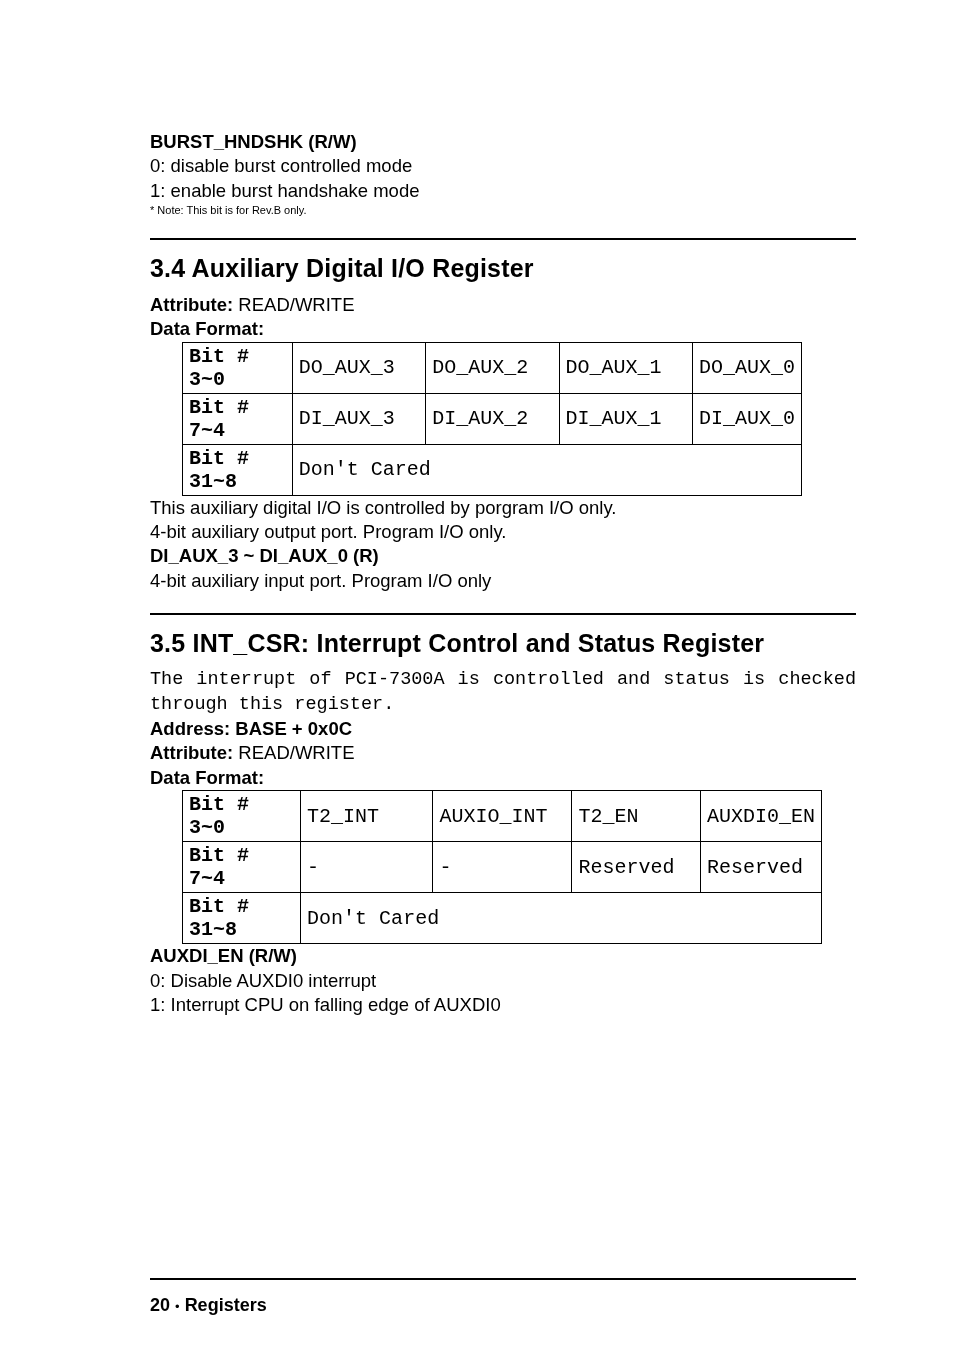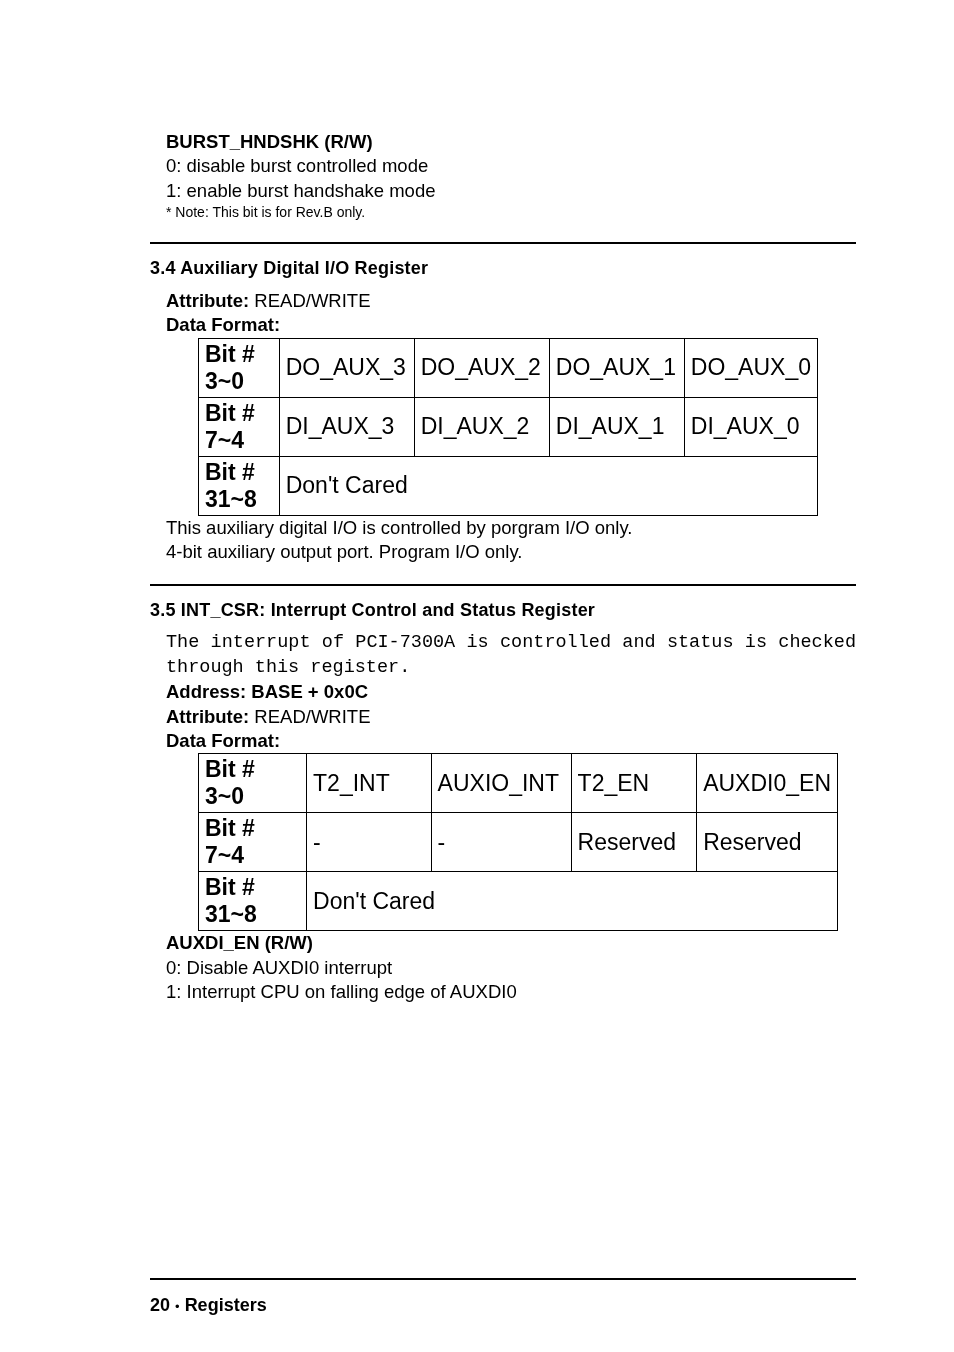--- a/index.html
+++ b/index.html
@@ -14,33 +14,34 @@
     width: 954px;
     height: 1352px;
     box-sizing: border-box;
     padding: 130px 98px 48px 150px;
     position: relative;
   }
   .bold { font-weight: bold; }
   .h2 {
     font-family: Arial, Helvetica, sans-serif;
     font-weight: 900;
-    font-size: 18px;
+    font-size: 25px;
     letter-spacing: 0.2px;
     margin: 14px 0 10px 0;
   }
   .hr-thick {
     border: 0;
     border-top: 2.2px solid #000;
     margin: 20px 0 8px 0;
   }
-  .small-note { font-size: 14px; line-height: 1.35; }
+  .small-note { font-size: 11px; line-height: 1.35; }
   .table1, .table2 {
     border-collapse: collapse;
-    font-size: 23px;
+    font-size: 20px;
+    font-family: Liberation Mono, monospace;
   }
   .table1 { width: 620px; margin-left: 32px; }
   .table2 { width: 640px; margin-left: 32px; }
   .table1 td, .table1 th, .table2 td, .table2 th {
     border: 1px solid #000;
     padding: 2px 6px;
     text-align: left;
     vertical-align: middle;
     height: 22px;
   }
@@ -50,21 +51,21 @@
     position: absolute;
     bottom: 36px;
     left: 150px;
     font-size: 18px;
   }
   .footer .bullet { font-size: 13px; vertical-align: middle; }
   .mt6 { margin-top: 6px; }
   .mt10 { margin-top: 10px; }
   .mt14 { margin-top: 14px; }
   .mt18 { margin-top: 18px; }
-  .body-block { margin-left: 16px; }
+  .body-block { margin-left: 0; }
   .txtline { margin: 0; line-height: 1.32; }
   .justify { text-align: justify; font-family: Liberation Mono, monospace; }
 </style>
 </head>
 <body>
 
 <div class="page">
 
   <div class="body-block">
     <p class="txtline bold">BURST_HNDSHK (R/W)</p>
@@ -104,20 +105,22 @@
         <th>Bit # 31~8</th>
         <td colspan="4">Don't Cared</td>
       </tr>
     </tbody>
       </table>
 
     <p class="txtline mt18">This auxiliary digital I/O is controlled by porgram I/O only.</p>
 
     <p class="txtline">4-bit auxiliary output port. Program I/O only.</p>
 
+    <p class="txtline bold mt10">DI_AUX_3 ~ DI_AUX_0 (R)</p>
+    <p class="txtline">4-bit auxiliary input port. Program I/O only</p>
   </div>
 
   <hr class="hr-thick">
 
   <div class="h2">3.5  INT_CSR: Interrupt Control and Status Register</div>
 
   <div class="body-block mt10">
     <p class="txtline justify">The interrupt of PCI-7300A is controlled and status is checked through this register.</p>
     <p class="txtline bold">Address: BASE + 0x0C</p>
     <p class="txtline">

